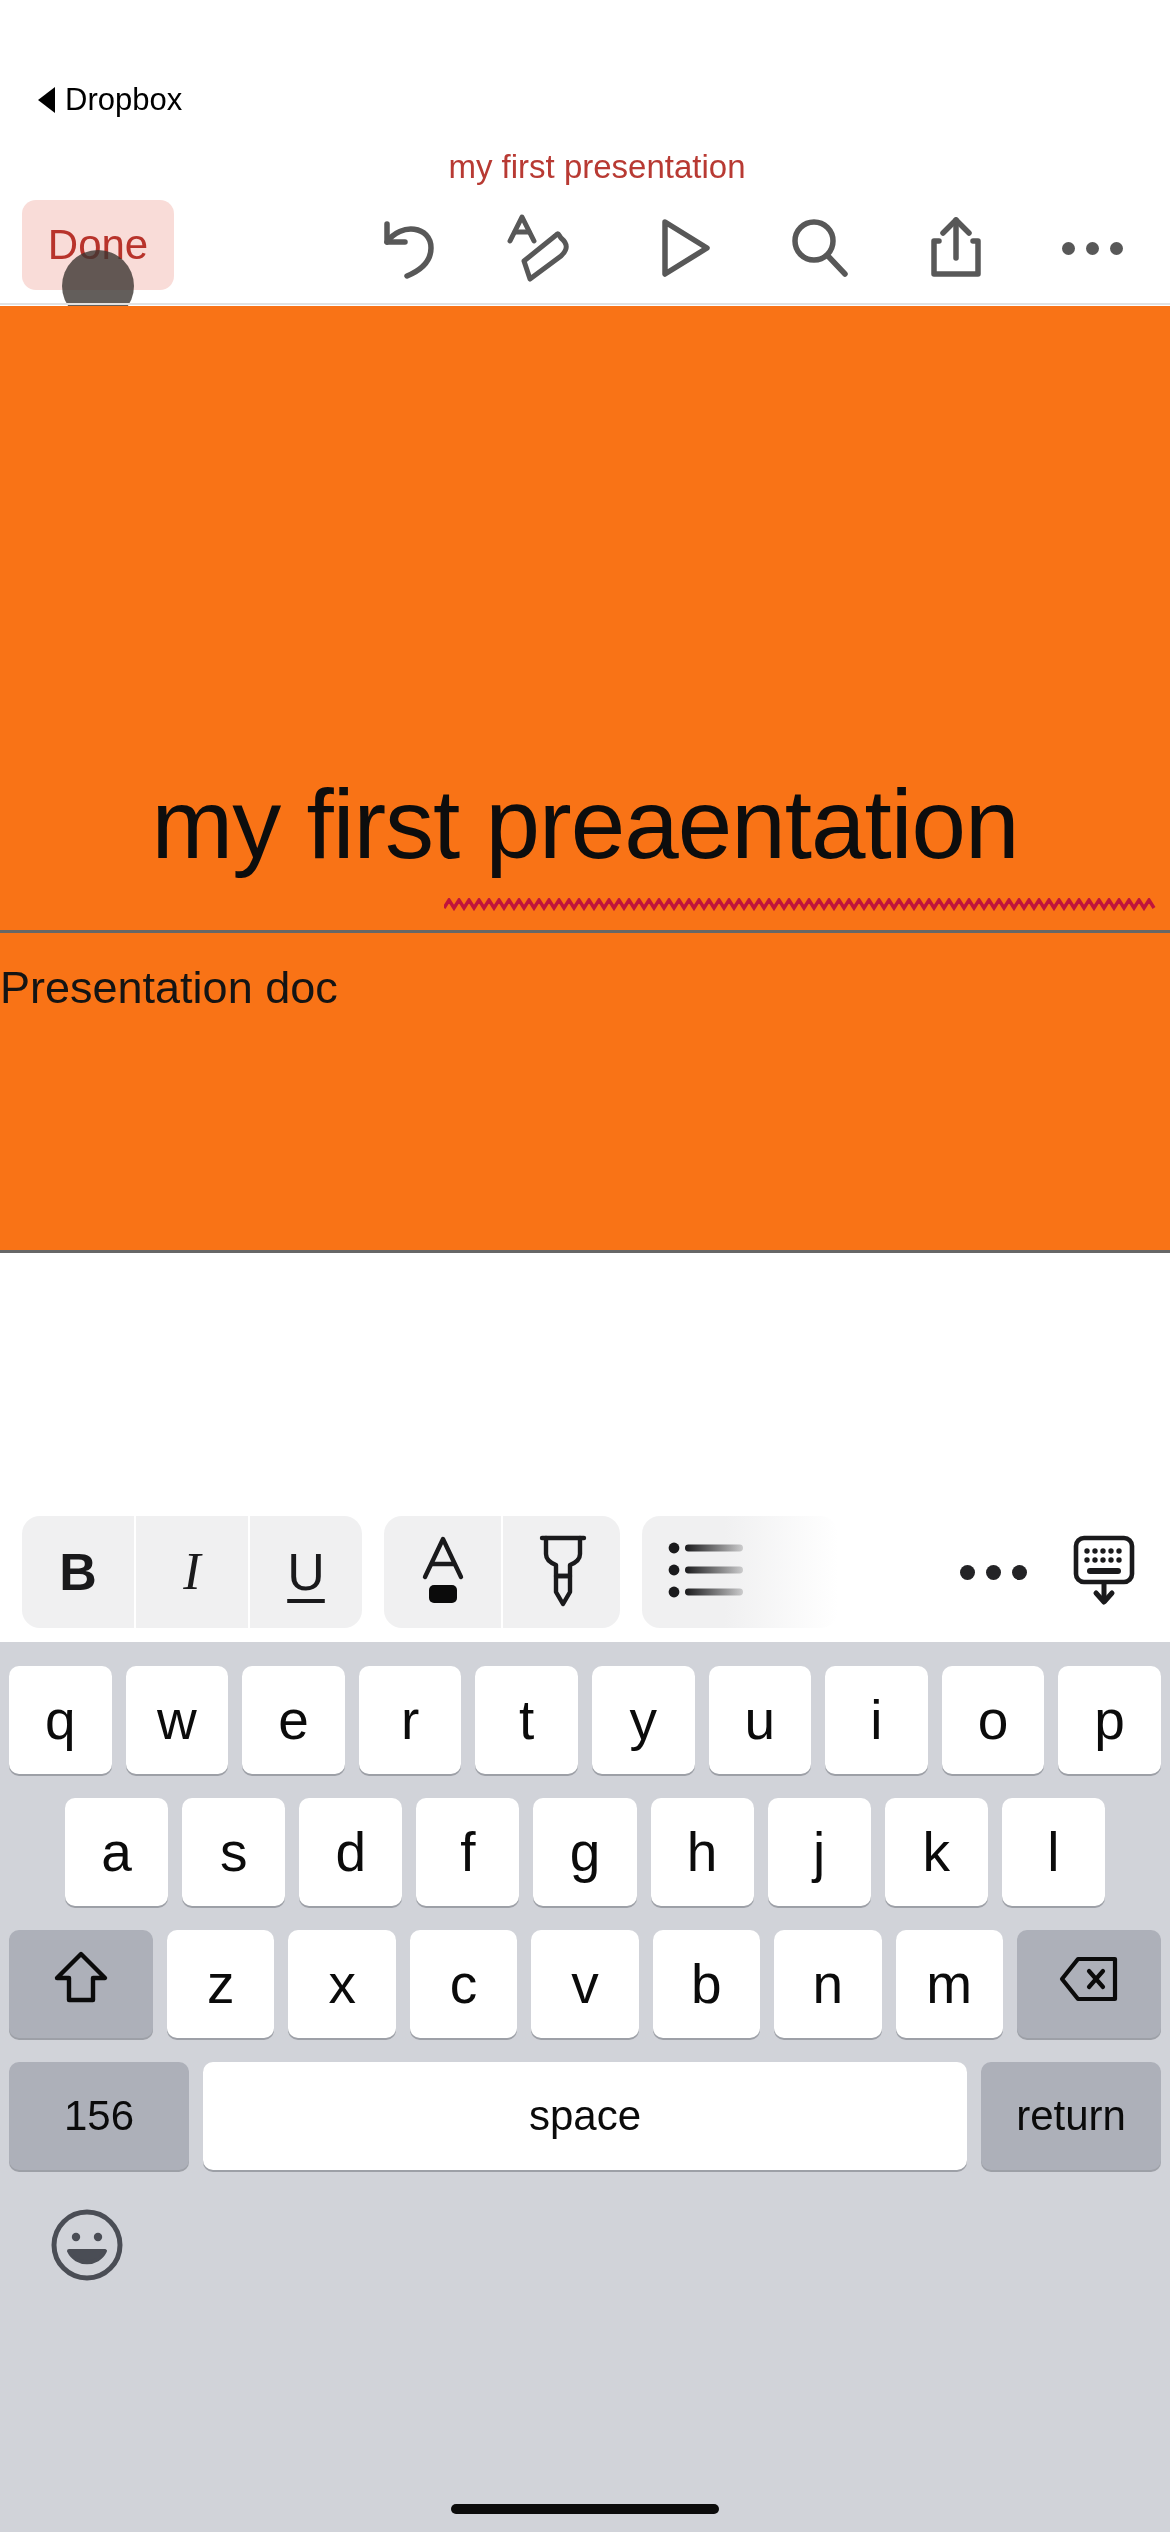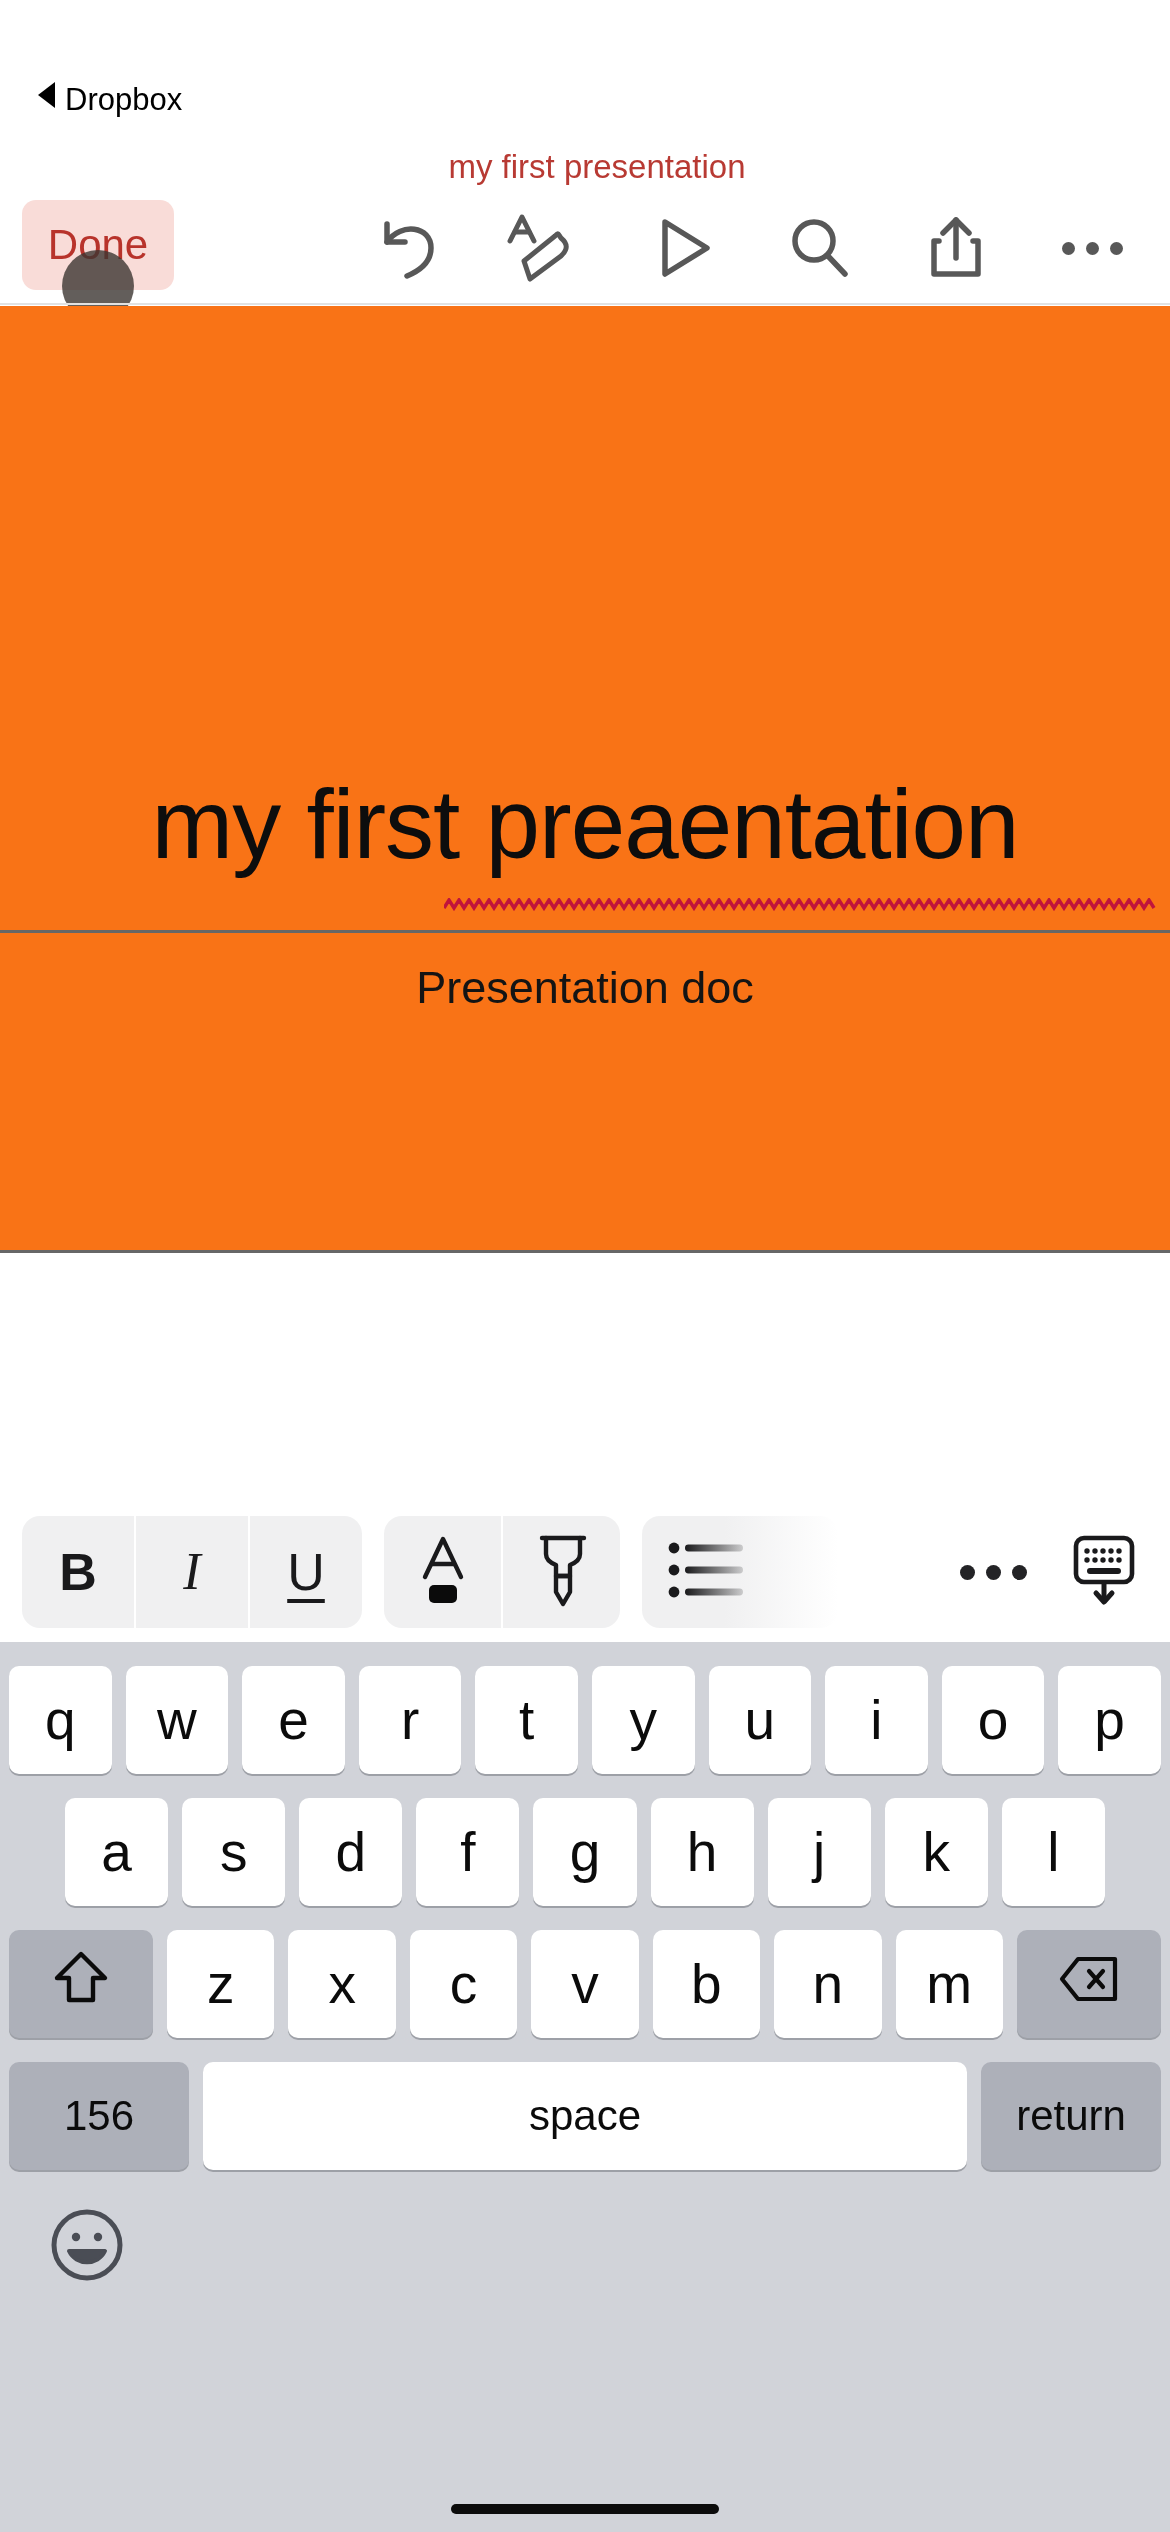--- a/index.html
+++ b/index.html
@@ -42,21 +42,21 @@
   }
   .batt::after {
     content:""; position:absolute; right:-9px; top:9px;
     width:5px; height:12px; background:#9a9a9a; border-radius:0 3px 3px 0;
   }
   .batt span { display:block; width:100%; height:100%; background:#000; border-radius:4px; }
 
   
   #back-link {
     position: absolute; left: 38px; top: 82px;
-    display: flex; align-items: flex-start; gap: 10px;
+    display: flex; align-items: center; gap: 10px;
     font-size: 31px; color: #000;
   }
   #back-caret {
     width: 0; height: 0;
     border-top: 13px solid transparent;
     border-bottom: 13px solid transparent;
     border-right: 17px solid #000;
   }
 
   
@@ -118,21 +118,21 @@
     position: absolute; left: 444px; top: 592px;
     width: 712px; height: 14px;
     overflow: hidden;
   }
   #slide-title-rule {
     position: absolute; left: 0; top: 624px;
     width: 1170px; height: 3px; background: #676767;
   }
   #slide-subtitle {
     position: absolute; left: 0; top: 656px;
-    width: 1170px; text-align: center;
+    width: 1170px; text-align: left;
     font-size: 45px; color: #141414;
   }
   #slide-bottom-rule {
     position: absolute; left: 0; top: 944px;
     width: 1170px; height: 3px; background: #676767;
   }
 
   
   #format-bar {
     position: absolute; left: 0; top: 1502px;

